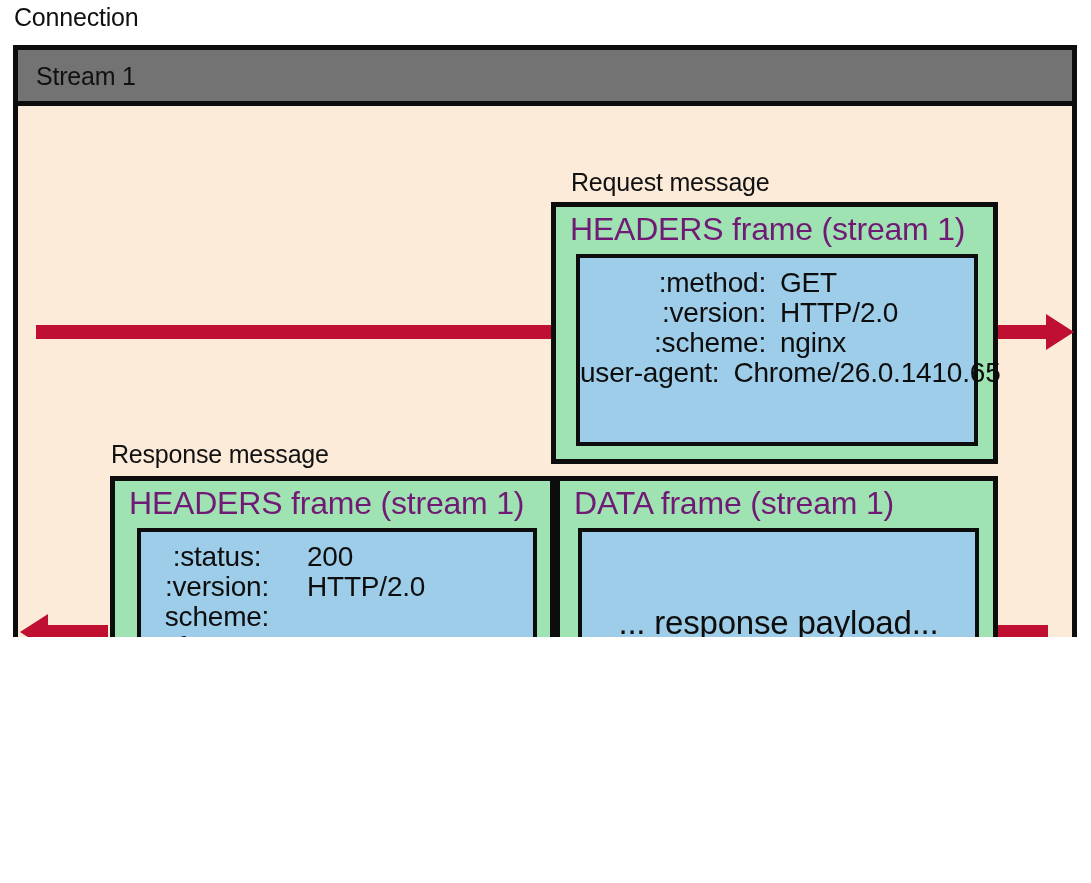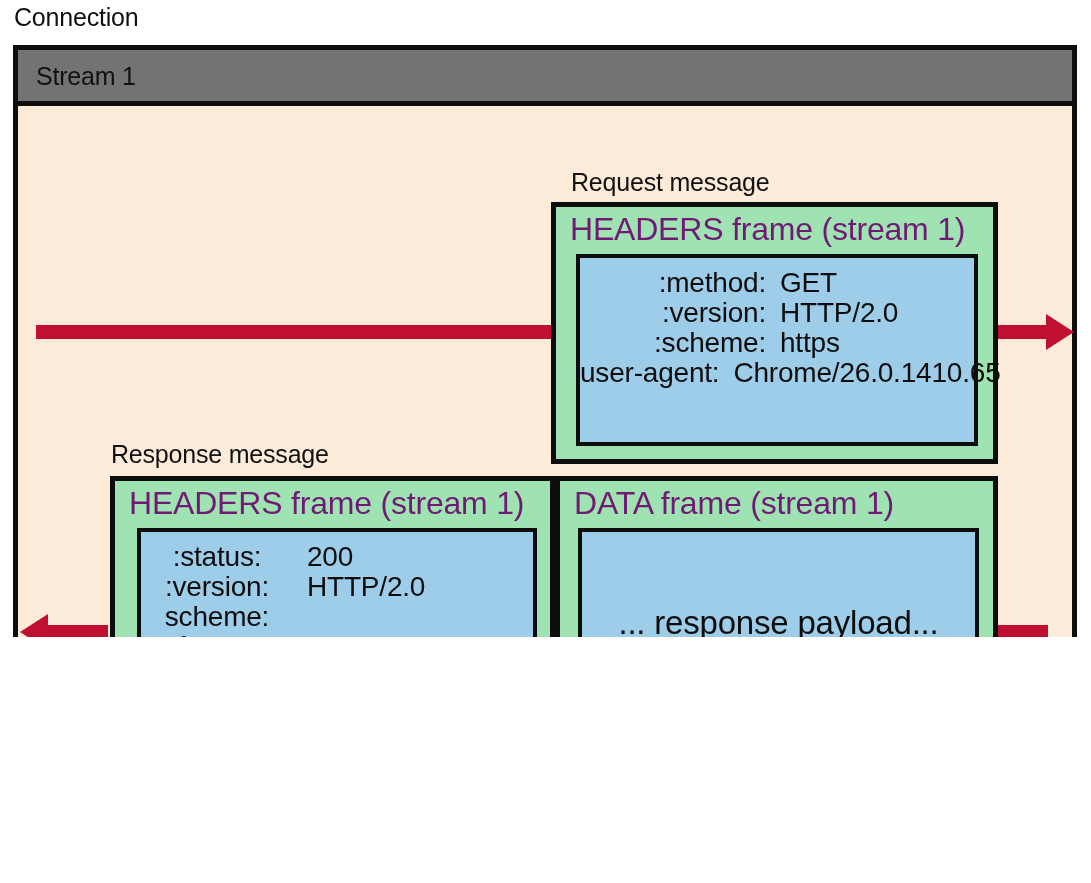--- a/index.html
+++ b/index.html
@@ -328,21 +328,21 @@
             <div class="kv-row">
               <span class="kv-key">:method:</span>
               <span class="kv-val">GET</span>
             </div>
             <div class="kv-row">
               <span class="kv-key">:version:</span>
               <span class="kv-val">HTTP/2.0</span>
             </div>
             <div class="kv-row">
               <span class="kv-key">:scheme:</span>
-              <span class="kv-val">https</span>
+              <span class="kv-val">nginx</span>
             </div>
             <div class="kv-row">
               <span class="kv-key">user-agent:</span>
               <span class="kv-val">Chrome/26.0.1410.65</span>
             </div>
           </div>
         </div>
       </div>
 
       <div class="msg-caption" id="caption-response">Response message</div>

